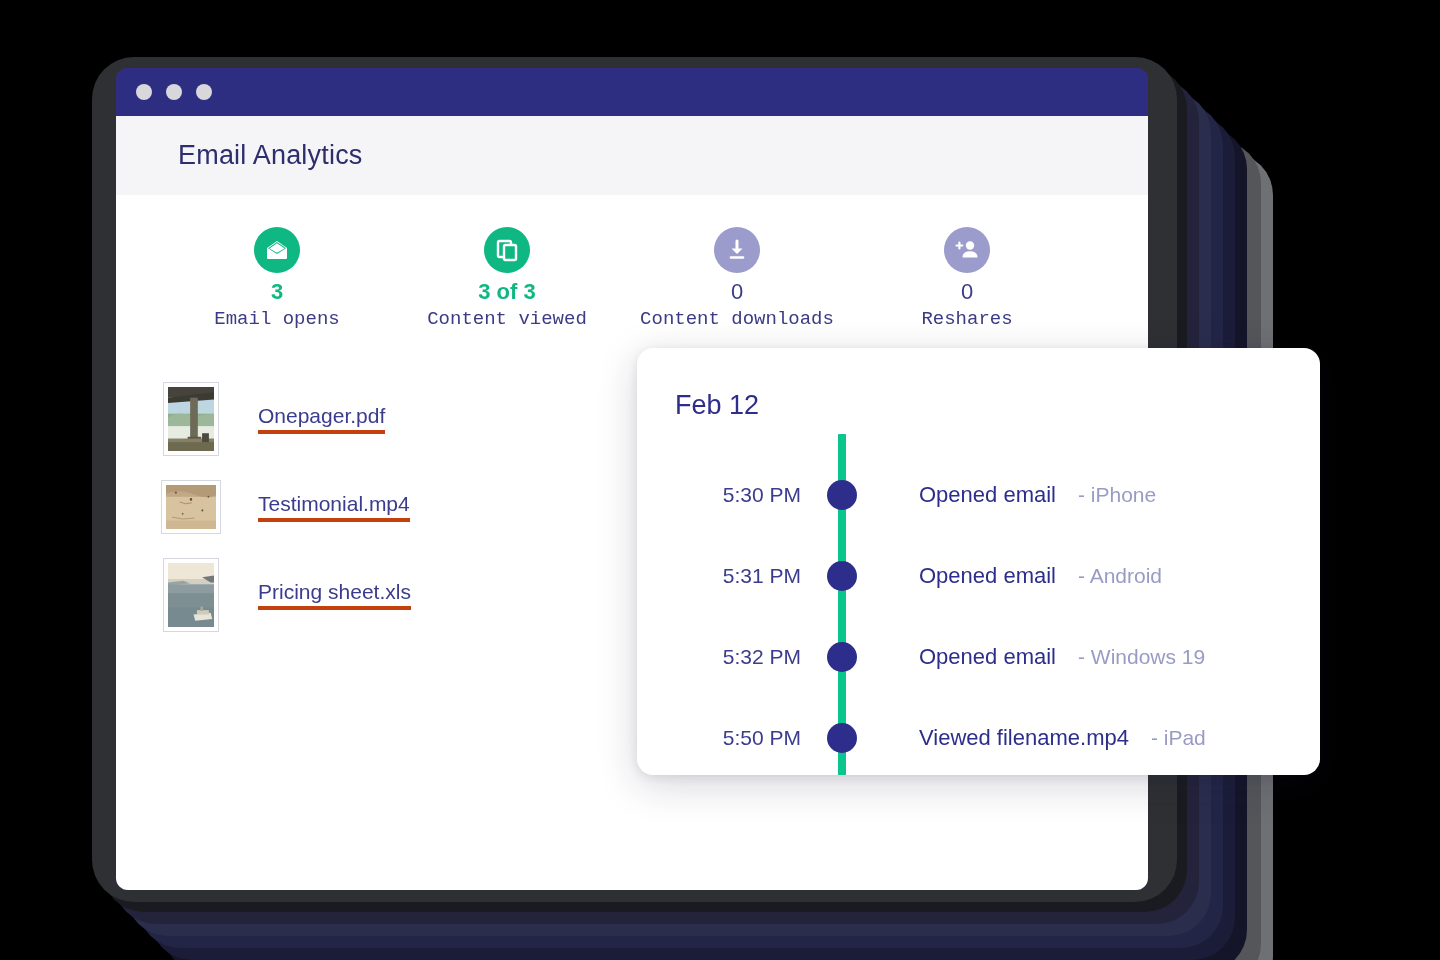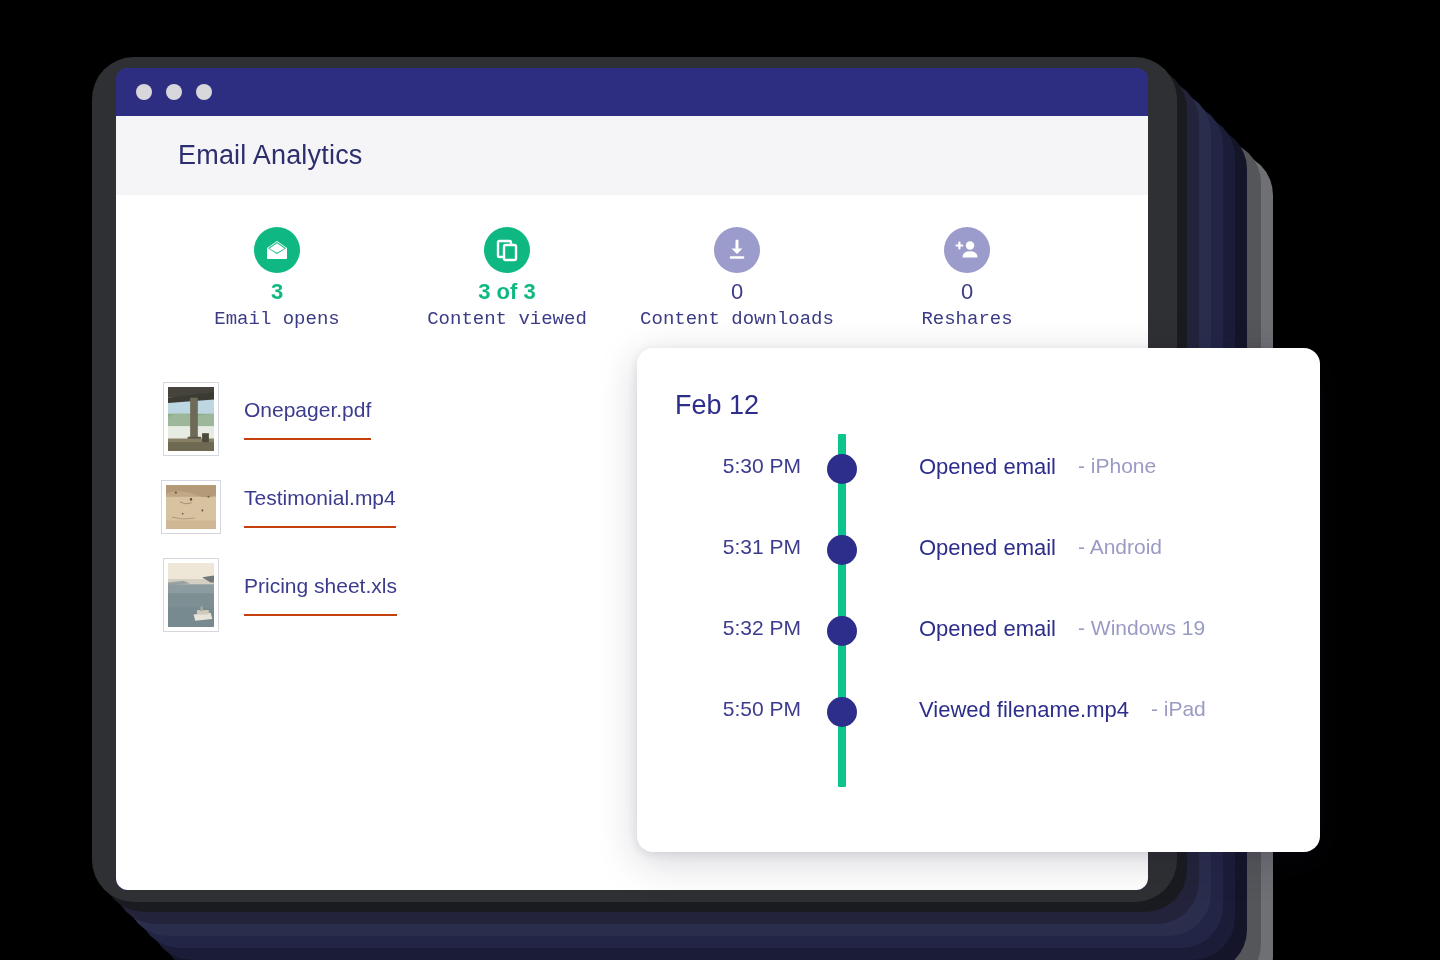--- a/index.html
+++ b/index.html
@@ -139,43 +139,43 @@
     border: 4px solid #ffffff;
     outline: 1px solid #d6d6de;
     overflow: hidden;
     display: block;
   }
   .thumb.portrait { width: 54px; height: 72px; }
   .thumb.landscape { width: 66px; height: 52px; }
   .thumb svg { display: block; width: 100%; height: 100%; }
 
   .file-name {
-    margin-left: 24px;
+    margin-left: 38px;
     font-size: 21px;
     color: #3b3c8e;
     text-decoration: none;
-    border-bottom: 2px solid #c2410c;
-    padding-bottom: 16px;
+    border-bottom: 4px solid #c2410c;
+    padding-bottom: 2px;
     cursor: pointer;
   }
   .file-views {
     margin-left: auto;
     margin-right: 310px;
     font-size: 19px;
     color: #3b3c85;
     white-space: nowrap;
   }
 
   
   .timeline-card {
     position: absolute;
     left: 637px;
     top: 348px;
     width: 683px;
-    height: 504px;
+    height: 427px;
     background: #ffffff;
     border-radius: 16px;
     box-shadow: 0 10px 40px rgba(30,30,60,0.18), 0 2px 10px rgba(30,30,60,0.10);
     overflow: hidden;
   }
   .timeline-date {
     position: absolute;
     left: 38px;
     top: 42px;
     font-size: 27px;
@@ -193,21 +193,21 @@
   .timeline-rows {
     position: absolute;
     left: 0;
     top: 106px;
     width: 100%;
   }
   .tl-row {
     position: relative;
     height: 81px;
     display: flex;
-    align-items: flex-start;
+    align-items: center;
   }
   .tl-time {
     width: 190px;
     text-align: right;
     padding-right: 26px;
     font-size: 21px;
     color: #3b3c8e;
     white-space: nowrap;
   }
   .tl-dot {

